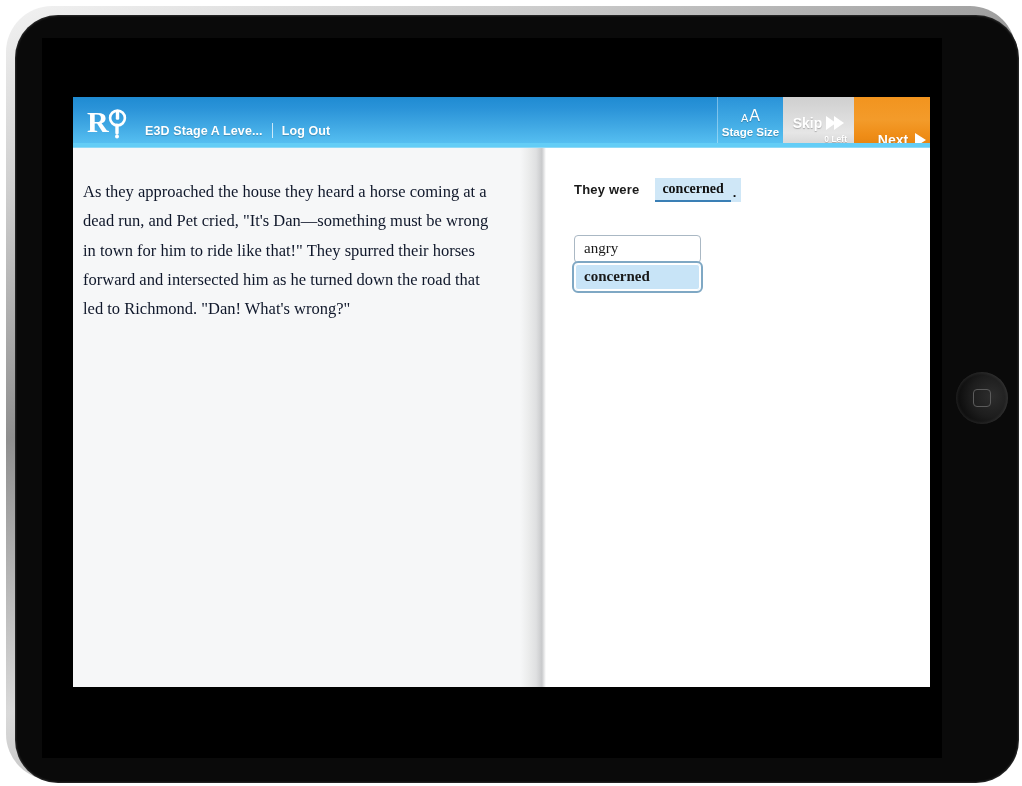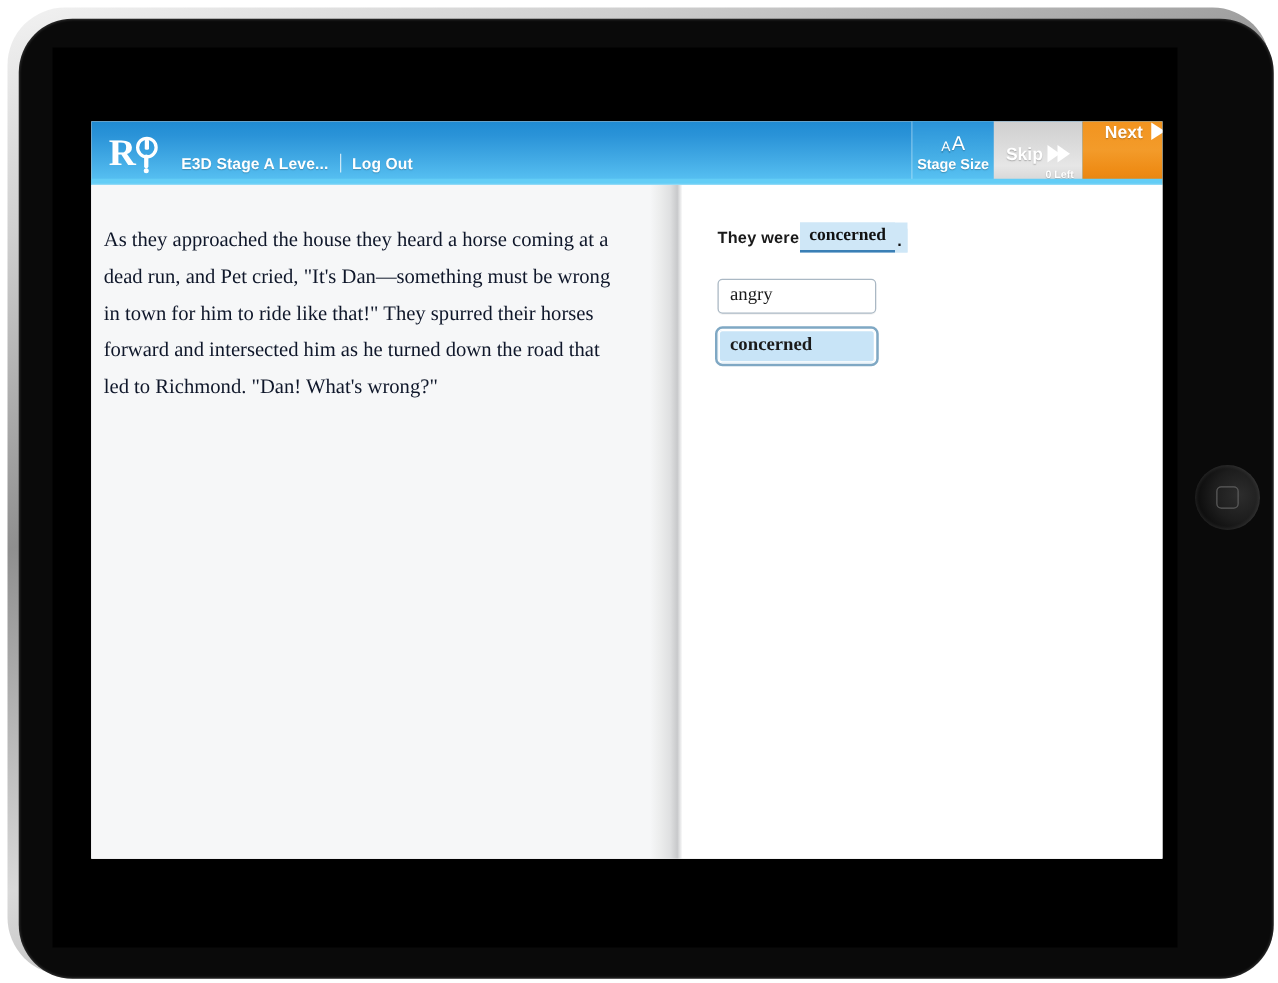--- a/index.html
+++ b/index.html
@@ -144,23 +144,23 @@
   #skip-label { font-size: 14px; font-weight: bold; }
   #skip-left-count {
     position: absolute;
     right: 7px; bottom: 4px;
     font-size: 8.5px;
     font-weight: bold;
     margin-top: 19px;
   }
 
   #next-button {
-    width: 64px;
+    width: 76px;
     background: linear-gradient(to bottom, #f2941f 0%, #f39b2a 45%, #ef8d17 75%, #e4820f 100%);
-    justify-content: flex-start;
+    justify-content: flex-end;
     padding-left: 20px;
   }
   #next-row { display: flex; align-items: center; gap: 7px; }
   #next-label { font-size: 14px; font-weight: bold; }
 
   .tri-right {
     width: 0; height: 0;
     border-top: 7px solid transparent;
     border-bottom: 7px solid transparent;
     border-left: 11px solid #ffffff;
@@ -207,22 +207,22 @@
     background: #ffffff;
     padding: 30px 0 0 28px;
   }
 
   #question-sentence {
     font-size: 13px;
     font-weight: bold;
     color: #1a1a1a;
     display: flex;
     align-items: center;
-    gap: 1px;
-    margin-bottom: 21px;
+    gap: 16px;
+    margin-bottom: 33px;
   }
   #question-sentence .lead { letter-spacing: .2px; }
   #blank-answer {
     display: inline-block;
     background: #cfe7f7;
     padding: 2px 7px 2px 7px;
     font-family: "Liberation Serif", serif;
     font-size: 14px;
     font-weight: bold;
     color: #111111;
@@ -234,21 +234,21 @@
     padding: 2px 5px 2px 2px;
     font-size: 13px;
     color: #111;
   }
   #question-sentence .chip-wrap {
     display: inline-flex;
     background: #cfe7f7;
     align-items: flex-end;
   }
 
-  #choice-list { display: flex; flex-direction: column; gap: 12px; }
+  #choice-list { display: flex; flex-direction: column; }
 
   .choice {
     width: 127px;
     height: 28px;
     display: flex;
     align-items: center;
     padding: 0 0 0 9px;
     background: #ffffff;
     border: 1px solid #aab8c4;
     border-radius: 4px;

